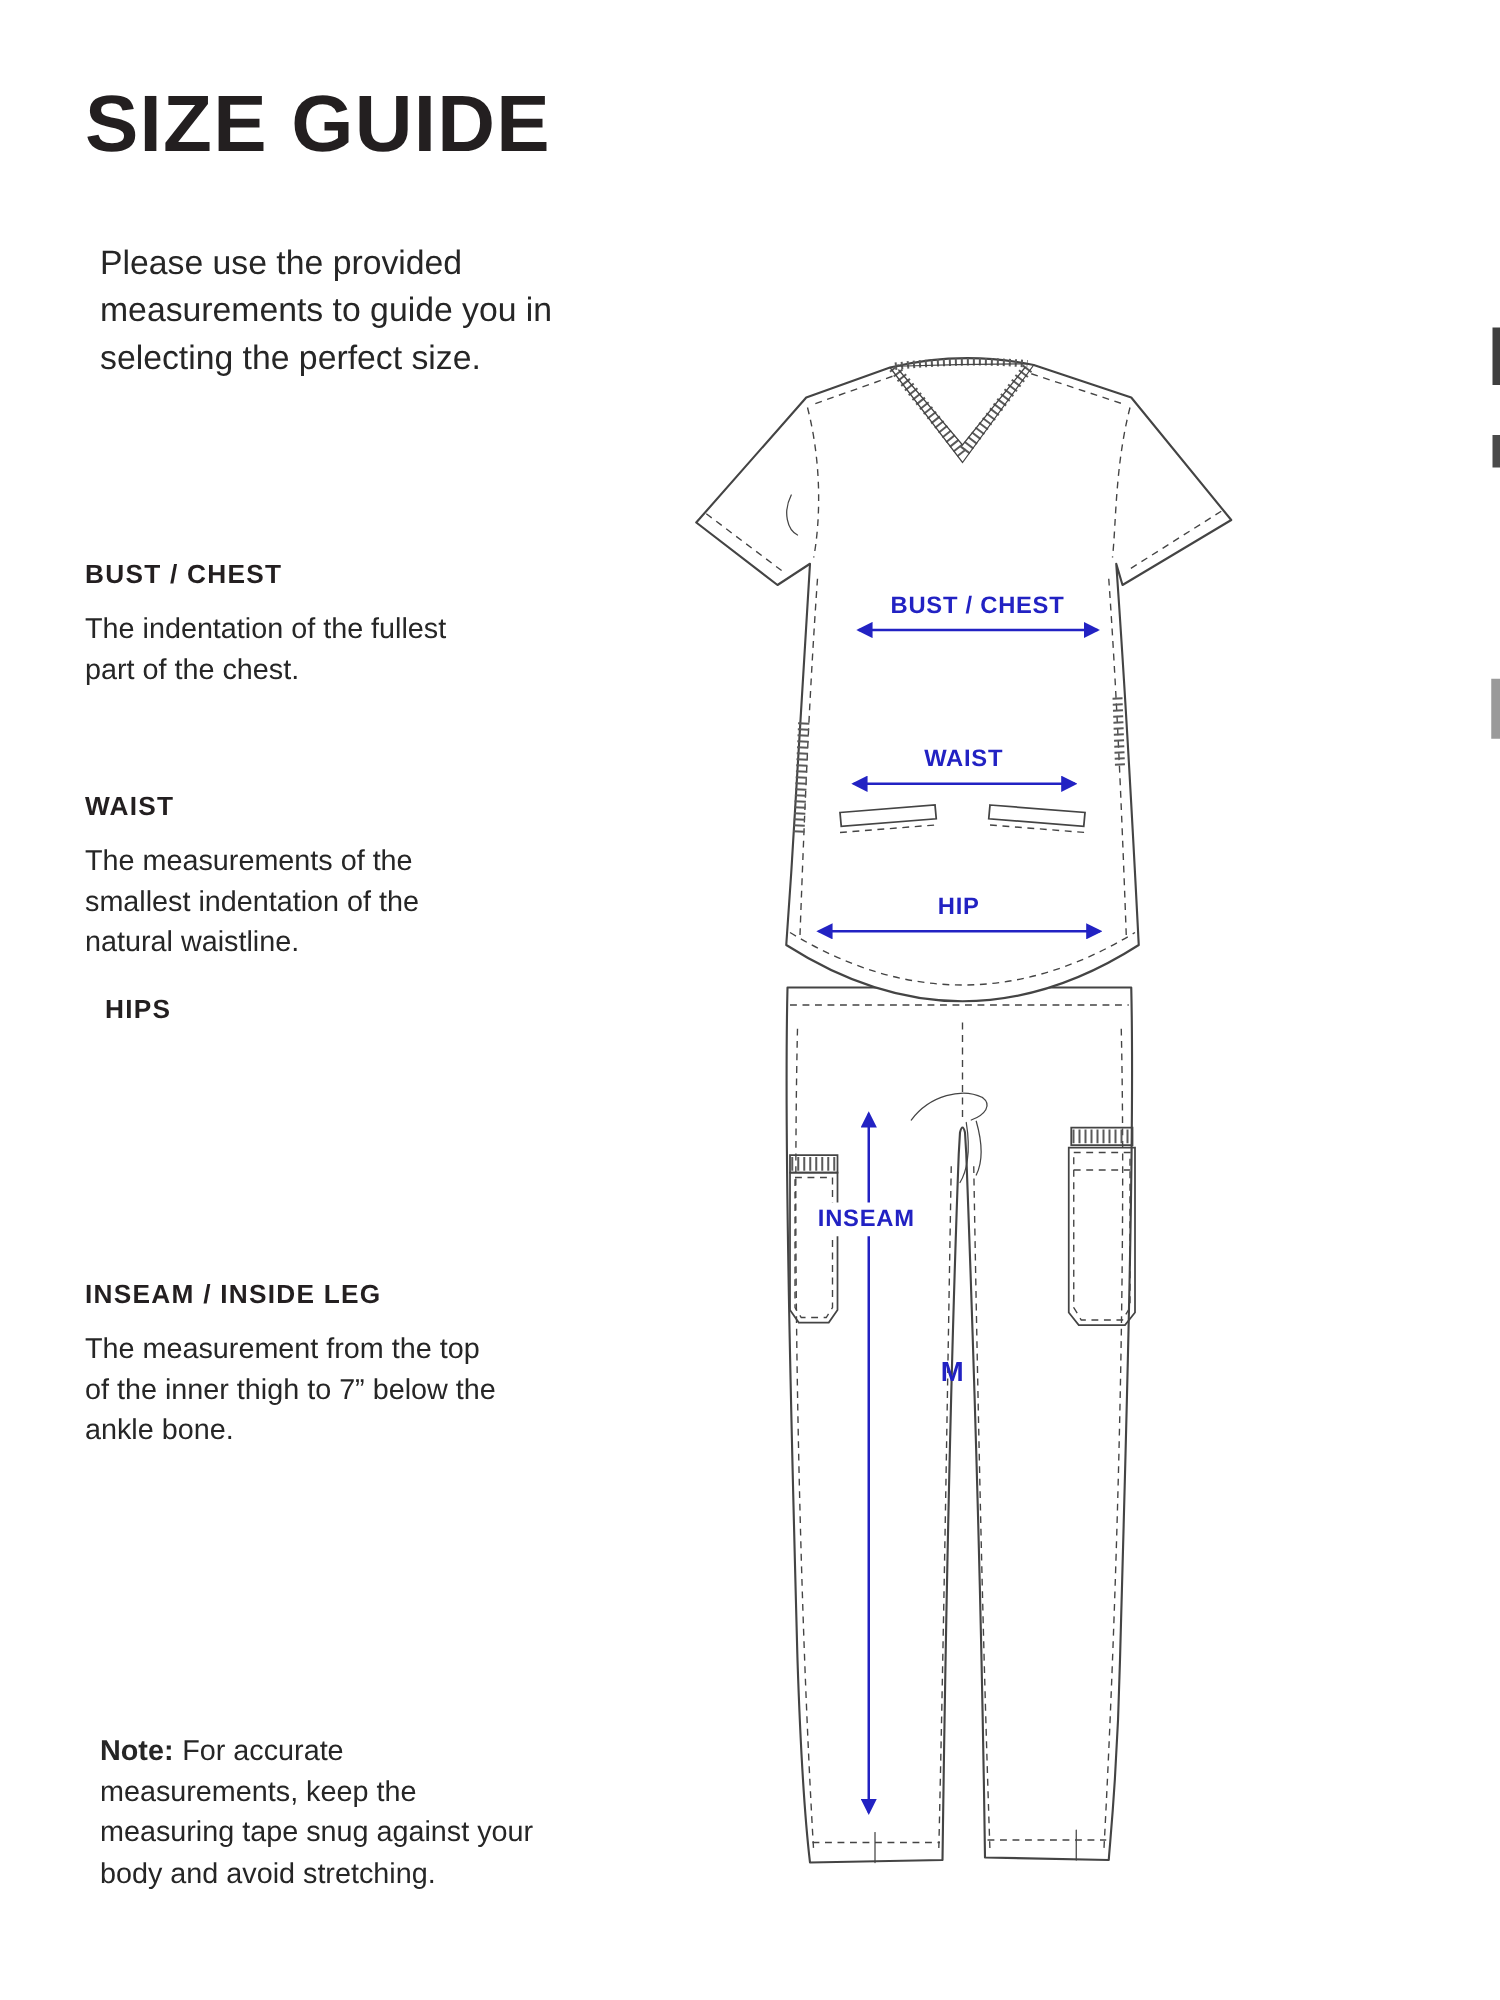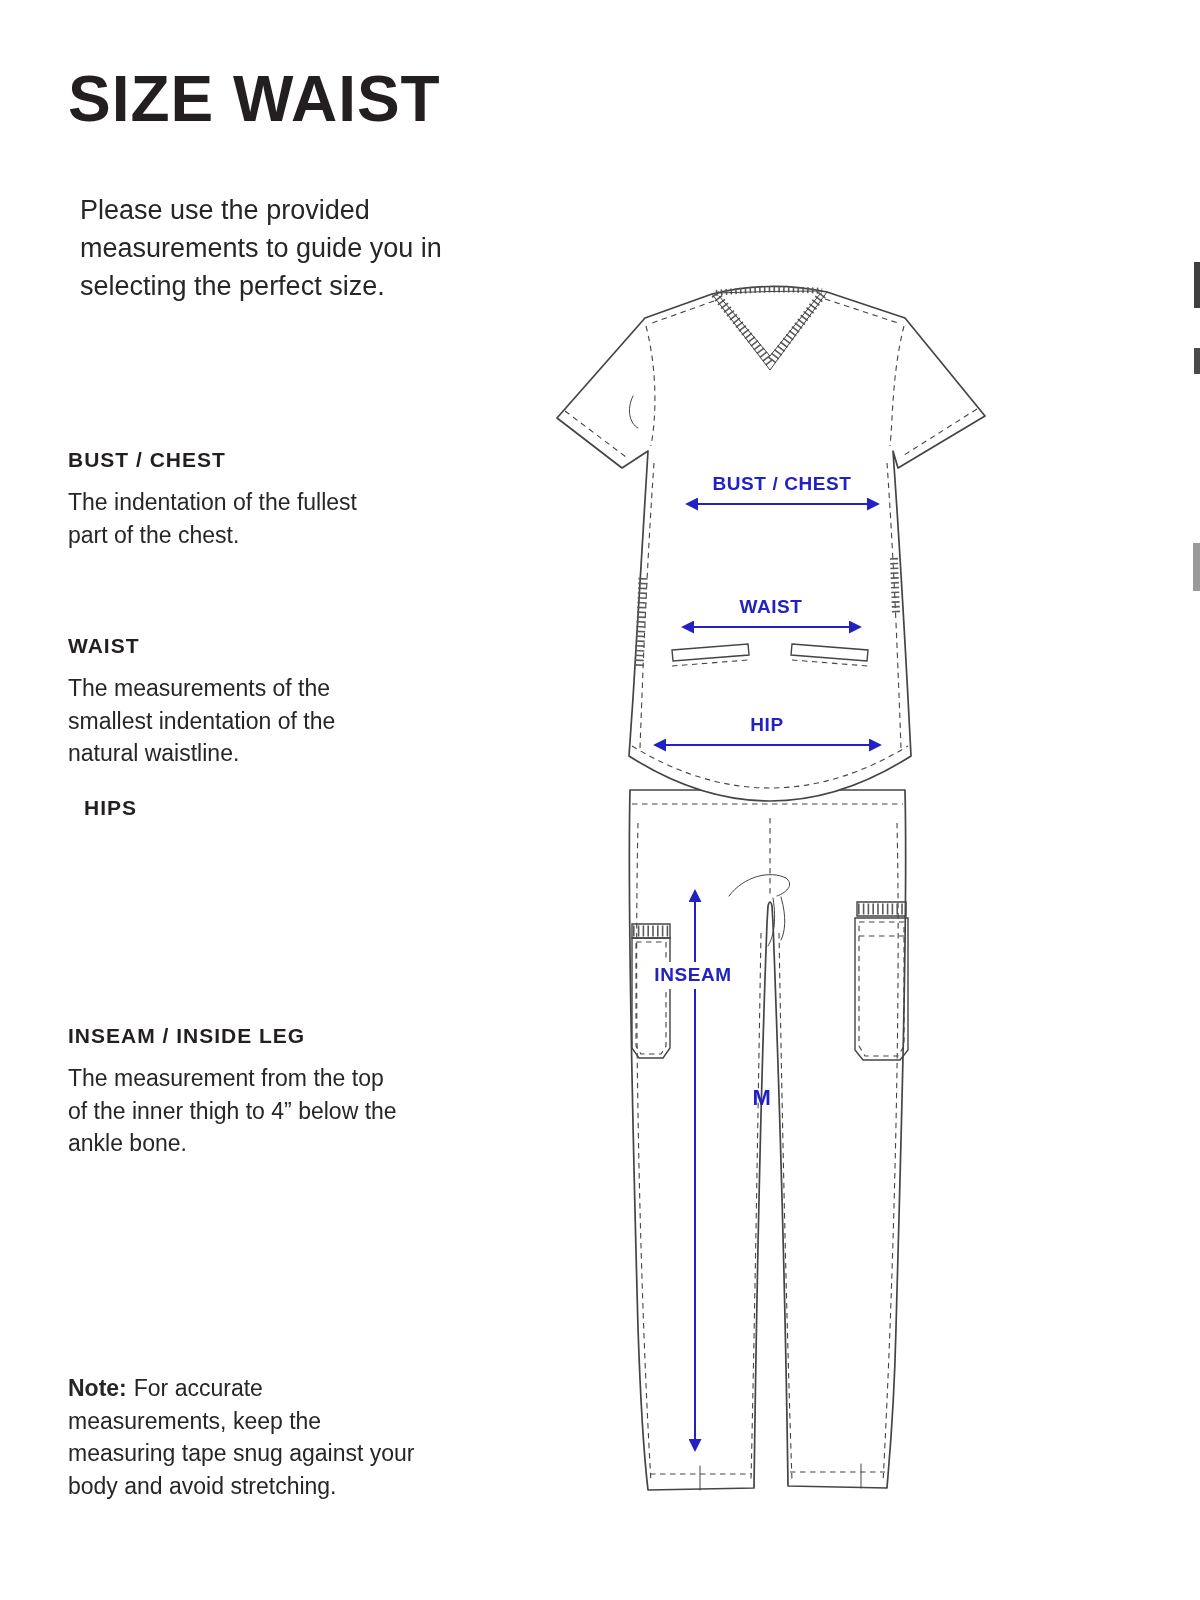--- a/index.html
+++ b/index.html
@@ -9,21 +9,21 @@
               font-weight:700;letter-spacing:1px;color:#231f20;}
   .intro{position:absolute;left:68px;top:180px;width:430px;margin:12px;
          font-size:27px;line-height:1.4;}
   .def{position:absolute;left:68px;}
   .def h3{margin:0 0 14px 0;font-size:21px;font-weight:700;letter-spacing:1px;color:#231f20;}
   .def p{margin:0;font-size:23px;line-height:1.42;}
   .def-bust{top:448px;width:300px;}
   .def-waist{top:634px;width:310px;}
   .def-hips{top:796px;width:385px;margin-left:16px;}
   .def-inseam{top:1024px;width:340px;}
-  .note{position:absolute;left:68px;top:1372px;width:350px;margin:0;
+  .note{position:absolute;left:68px;top:1372px;width:350px;margin:12px;
         font-size:23px;line-height:1.42;}
   .note strong{margin-right:7px;font-weight:700;}
   .diagram{position:absolute;left:530px;top:278px;width:470px;height:1250px;}
   svg text{font-family:"Liberation Sans",sans-serif;}
   .ol{fill:#fff;stroke:var(--color-line,#444);stroke-width:1.7;stroke-linejoin:round;}
   .ln{fill:none;stroke:var(--color-line,#444);stroke-width:1.4;stroke-linecap:round;}
   .thin{stroke-width:1;}
   .dash{fill:none;stroke:var(--color-line,#444);stroke-width:1.1;stroke-dasharray:5.5 4.5;}
   .rib{fill:none;stroke:#5a5a5a;stroke-dasharray:1.6 3.2;}
   .measure{stroke:var(--color-accent,#2222c3);stroke-width:2;fill:none;
@@ -35,41 +35,41 @@
   .artifact{position:absolute;}
   .a1{left:1194px;top:262px;width:6px;height:46px;background:#3f3f3f;}
   .a2{left:1194px;top:348px;width:6px;height:26px;background:#4a4a4a;}
   .a3{left:1193px;top:543px;width:7px;height:48px;background:#9a9a9a;}
 </style>
 </head>
 <body>
 
 <div class="canvas">
 
-  <h1 class="page-title">SIZE WAIST</h1>
+  <h1 class="page-title">SIZE GUIDE</h1>
 
   <p class="intro">Please use the provided measurements to guide you in selecting the perfect size.</p>
 
   <section class="def def-bust">
     <h3>BUST / CHEST</h3>
     <p>The indentation of the fullest part of the chest.</p>
   </section>
 
   <section class="def def-waist">
     <h3>WAIST</h3>
     <p>The measurements of the smallest indentation of the natural waistline.</p>
   </section>
 
   <section class="def def-hips">
     <h3>HIPS</h3>
   </section>
 
   <section class="def def-inseam">
     <h3>INSEAM / INSIDE LEG</h3>
-    <p>The measurement from the top of the inner thigh to 4” below the ankle bone.</p>
+    <p>The measurement from the top of the inner thigh to 7” below the ankle bone.</p>
   </section>
 
   <p class="note"><strong>Note:</strong><span>For accurate measurements, keep the measuring tape snug against your body and avoid stretching.</span></p>
 
   <div class="diagram">
     <svg viewBox="0 0 470 1250" width="470" height="1250">
       <defs>
         <marker id="arr" viewBox="0 0 10 10" refX="8.5" refY="5" markerWidth="6.5" markerHeight="6.5" orient="auto-start-reverse">
           <path d="M0,0 L10,5 L0,10 Z"></path>
         </marker>

